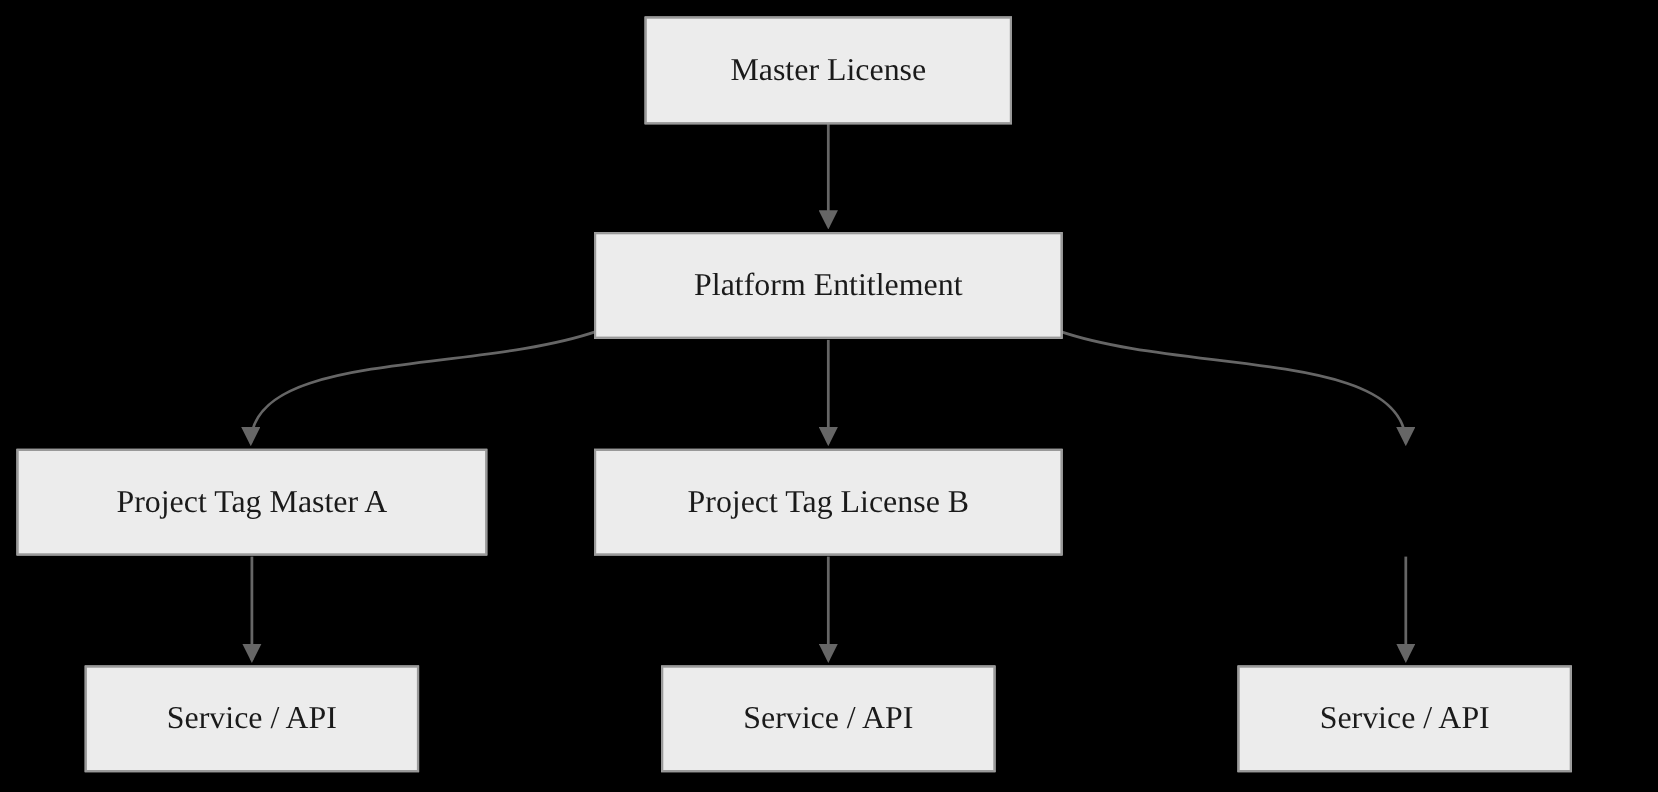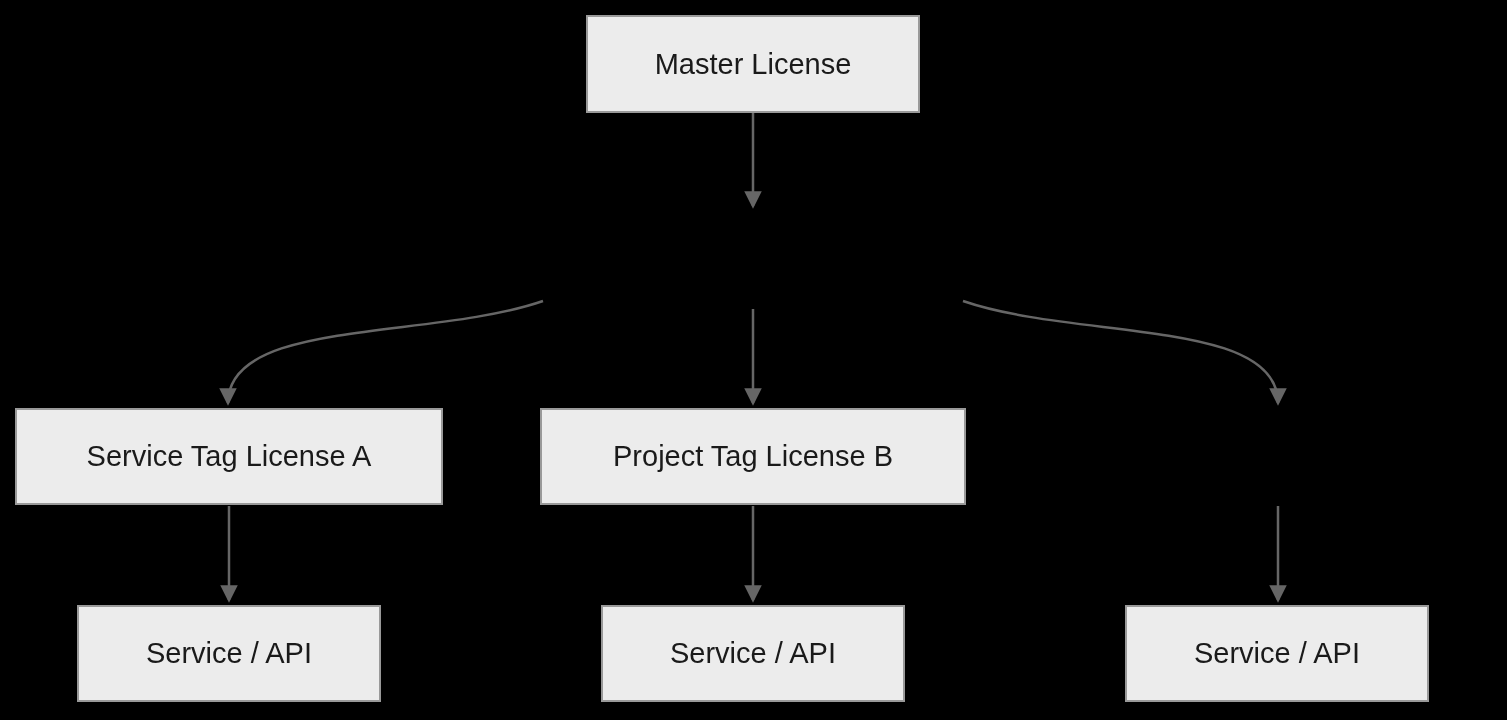--- a/index.html
+++ b/index.html
@@ -13,21 +13,21 @@
     margin: 0;
     padding: 0;
     background: var(--bg-color);
   }
   .canvas {
     position: relative;
     width: 1507px;
     height: 720px;
     background: var(--bg-color);
     overflow: hidden;
-    font-family: Liberation Sans, sans-serif;
+    font-family: Liberation Serif, serif;
   }
   .edges {
     position: absolute;
     left: 0;
     top: 0;
     width: 1507px;
     height: 720px;
   }
   .edges path.edge {
     fill: none;
@@ -79,23 +79,26 @@
     <path class="edge" d="M 963 301 C 1076 340, 1278 318, 1278 403" marker-end="url(#arrowhead)"></path>
     <path class="edge" d="M 229 506 L 229 600" marker-end="url(#arrowhead)"></path>
     <path class="edge" d="M 753 506 L 753 600" marker-end="url(#arrowhead)"></path>
     <path class="edge" d="M 1278 506 L 1278 600" marker-end="url(#arrowhead)"></path>
   </svg>
 
   <div class="node n-master">
     <span>Master License</span>
   </div>
 
+  <div class="node n-platform">
+    <span>Platform Entitlement</span>
+  </div>
 
   <div class="node n-taga">
-    <span>Service Tag License A</span>
+    <span>Project Tag Master A</span>
   </div>
 
   <div class="node n-tagb">
     <span>Project Tag License B</span>
   </div>
 
 
   <div class="node n-svca">
     <span>Service / API</span>
   </div>

